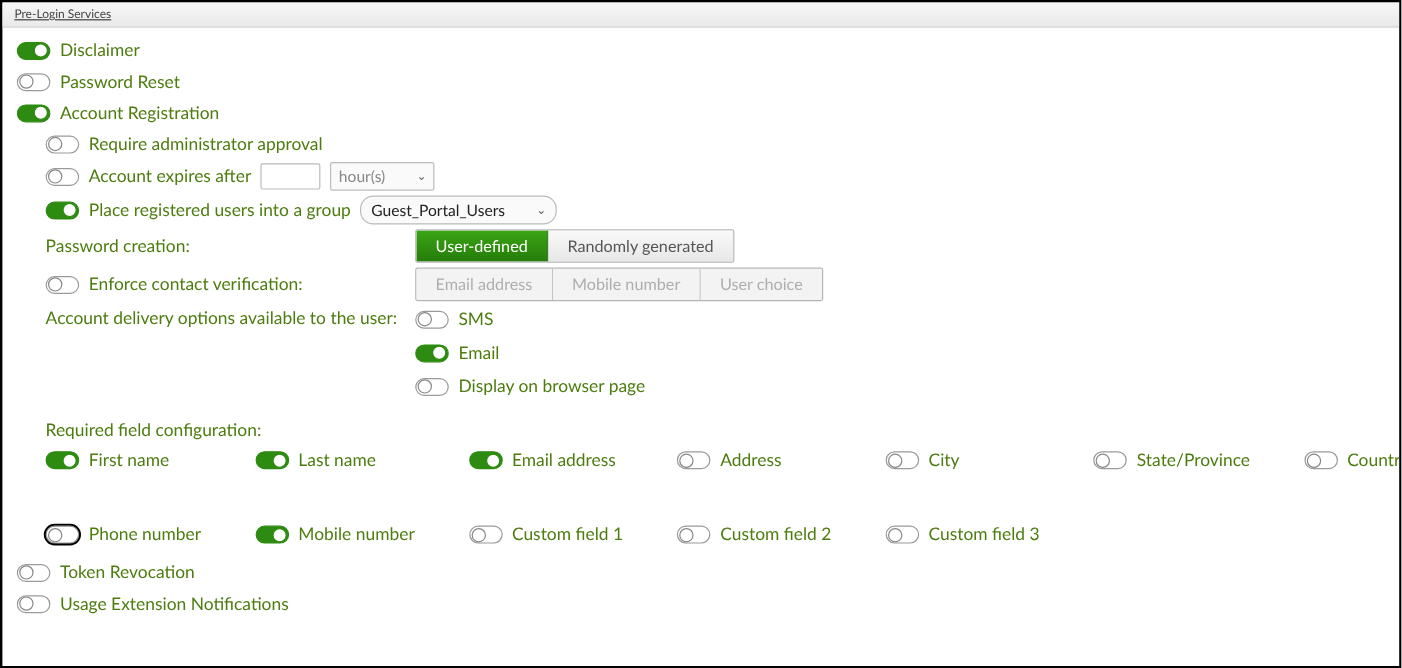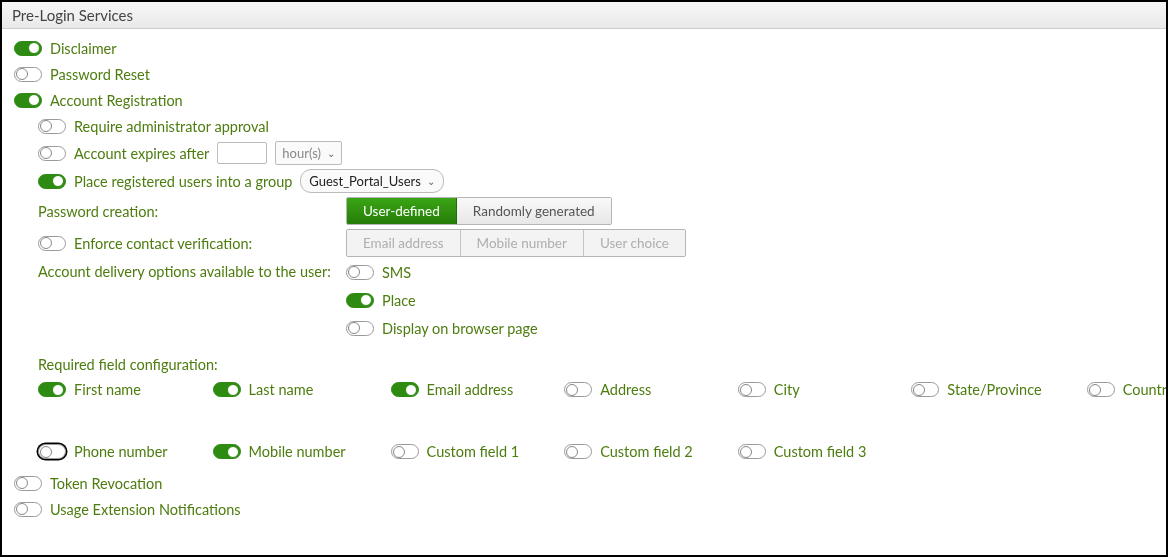--- a/index.html
+++ b/index.html
@@ -14,22 +14,23 @@
   .frame {
     border: 2px solid #000;
     width: 1168px;
     height: 557px;
     overflow: hidden;
   }
   .section-header {
     background: linear-gradient(#f7f7f7, #e9e9e9);
     border-bottom: 1px solid #ccc;
     padding: 4px 10px;
-    font-size: 15px;
+    font-size: 10px;
     color: #444;
+    text-decoration: underline;
   }
   .body { padding: 6px 12px 10px 12px; }
 
   .row {
     display: flex;
     align-items: center;
     gap: 8px;
     padding: 2px 0;
     min-height: 26px;
   }
@@ -82,20 +83,21 @@
     font-size: 13px;
   }
   .mini-select, .select {
     height: 24px;
     border: 1px solid #bbb;
     border-radius: 2px;
     background: #fafafa;
     font-size: 13px;
     padding: 0 4px;
     cursor: pointer;
+    gap: 20px;
   }
   .mini-select .arrow, .select .arrow { margin-left: 6px; font-size: 10px; color: #666; }
   .mini-select { color: #888; display: inline-flex; align-items: center; padding: 0 6px; }
   .select { display: inline-flex; align-items: center; padding: 0 8px; color: #222; border-radius: 11px; }
 
   
   .fixed-label {
     width: 300px;
     flex: 0 0 auto;
   }
@@ -248,21 +250,21 @@
         <span class="row">
           <span class="toggle off">
               <span class="knob"></span>
             </span>
           <span class="label-text">SMS</span>
         </span>
         <span class="row">
           <span class="toggle on">
               <span class="knob"></span>
             </span>
-          <span class="label-text">Place</span>
+          <span class="label-text">Email</span>
         </span>
         <span class="row">
           <span class="toggle off">
               <span class="knob"></span>
             </span>
           <span class="label-text">Display on browser page</span>
         </span>
       </span>
     </div>
 

